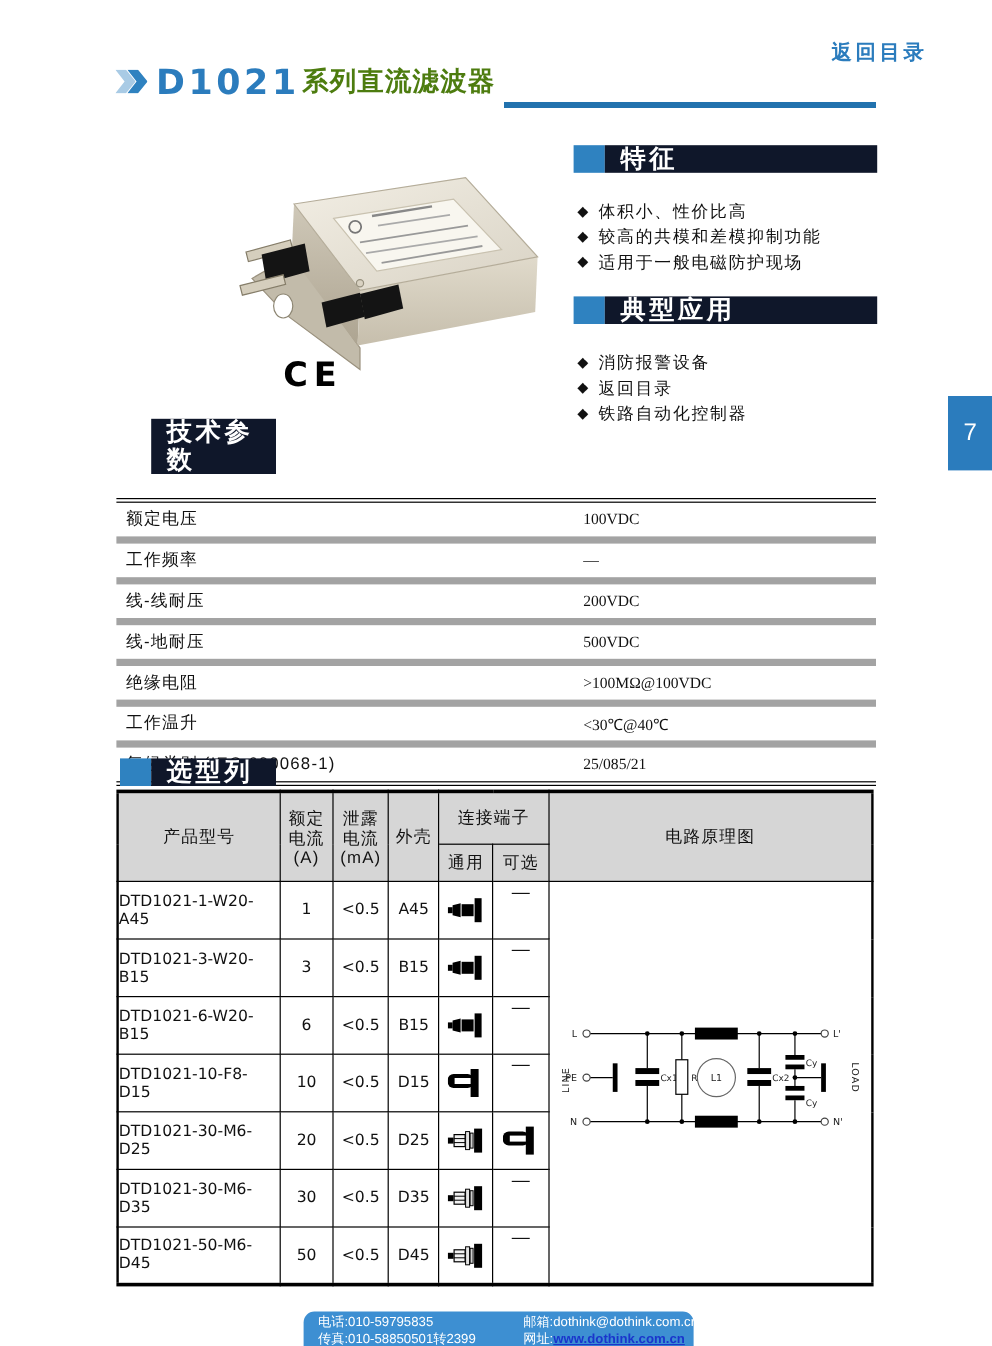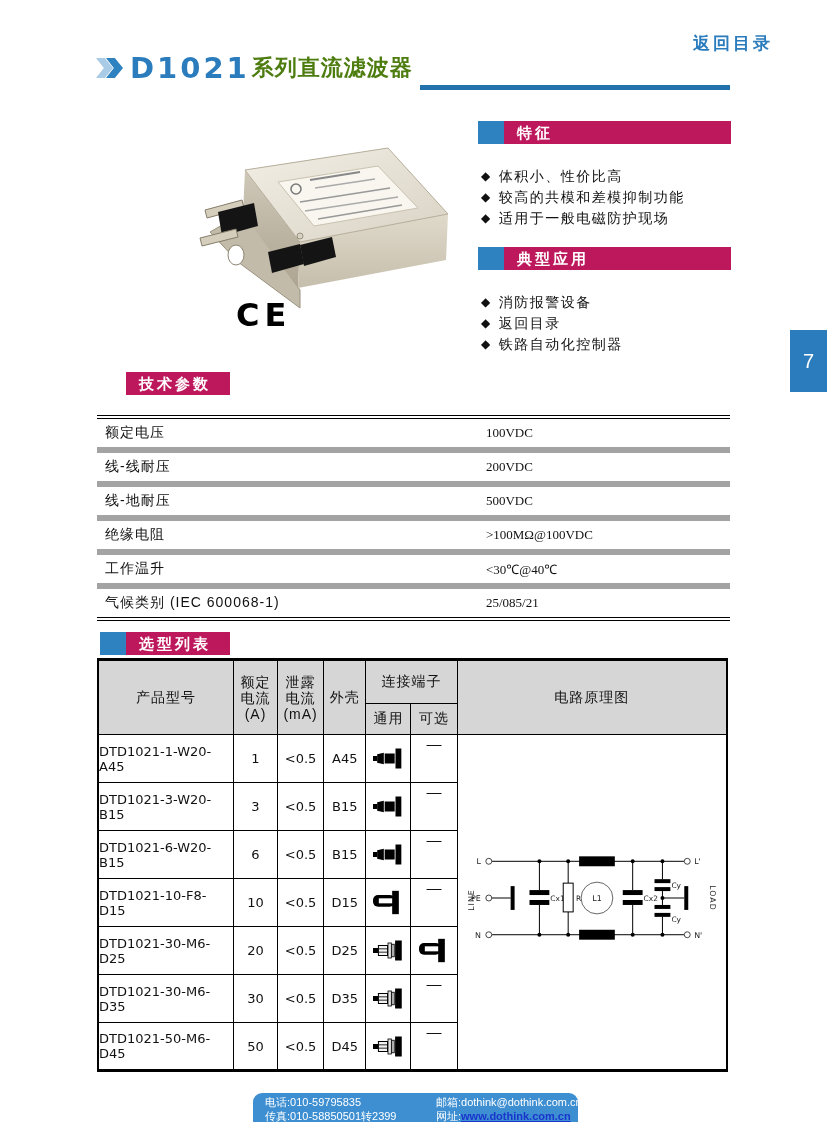--- a/index.html
+++ b/index.html
@@ -16,30 +16,30 @@
   .chev { width:17px; height:20px; clip-path:polygon(0 0,52% 0,100% 50%,52% 100%,0 100%,46% 50%); }
   .chev-light { background:#a9cbe5; }
   .chev-dark { background:#2f82c0; margin-left:-7px; }
   .title-series { color:#2b7cbd; font-size:29px; font-weight:bold; letter-spacing:3px;
     margin-left:7px; font-family:"DejaVu Sans",sans-serif; }
   .title-suffix { color:#4d7c0f; font-size:22px; font-weight:bold; letter-spacing:1px; margin-left:2px; }
   .title-underline { position:absolute; left:420px; top:85px; width:310px; height:5px; background:#2272ae; }
 
   
   .product-photo { position:absolute; left:150px; top:112px; width:300px; height:215px; }
-  .ce-mark { position:absolute; left:236px; top:296px; font-size:32px; font-weight:bold;
+  .ce-mark { position:absolute; left:236px; top:296px; font-size:28px; font-weight:bold;
     letter-spacing:5px; font-family:"DejaVu Sans",sans-serif; color:#000; }
 
   
   .side-section { position:absolute; left:478px; width:253px; }
   .features { top:121px; }
   .applications { top:247px; }
   .section-bar { display:flex; height:23px; }
   .bar-square { width:26px; background:#2f82c0; flex:none; }
-  .bar-label { flex:1; background:#be185d; color:#fff; font-size:15px; font-weight:bold;
+  .bar-label { flex:1; background:#0f172a; color:#fff; font-size:21px; font-weight:bold;
     letter-spacing:3px; line-height:23px; padding-left:13px; }
   .bullet-list { list-style:none; margin:22px 0 0 3px; padding:0; }
   .bullet-list li { font-size:14px; letter-spacing:1.5px; height:21px; line-height:21px; display:flex; align-items:center; }
   .bullet { margin-right:7px; font-size:12px; }
 
   
   .page-tab { position:absolute; left:790px; top:330px; width:37px; height:62px; background:#2b7cbd;
     color:#fff; font-size:20px; display:flex; align-items:center; justify-content:center; }
 
   
@@ -206,20 +206,24 @@
     <span class="bar-square"></span>
     <span class="bar-label">技术参数</span>
   </div>
   <table class="tech-table">
     <tbody>
       <tr>
           <td class="tech-label">额定电压</td>
           <td class="tech-value">100VDC</td>
         </tr>
       <tr>
+          <td class="tech-label">工作频率</td>
+          <td class="tech-value">—</td>
+        </tr>
+      <tr>
           <td class="tech-label">线-线耐压</td>
           <td class="tech-value">200VDC</td>
         </tr>
       <tr>
           <td class="tech-label">线-地耐压</td>
           <td class="tech-value">500VDC</td>
         </tr>
       <tr>
           <td class="tech-label">绝缘电阻</td>
           <td class="tech-value">&gt;100MΩ@100VDC</td>

